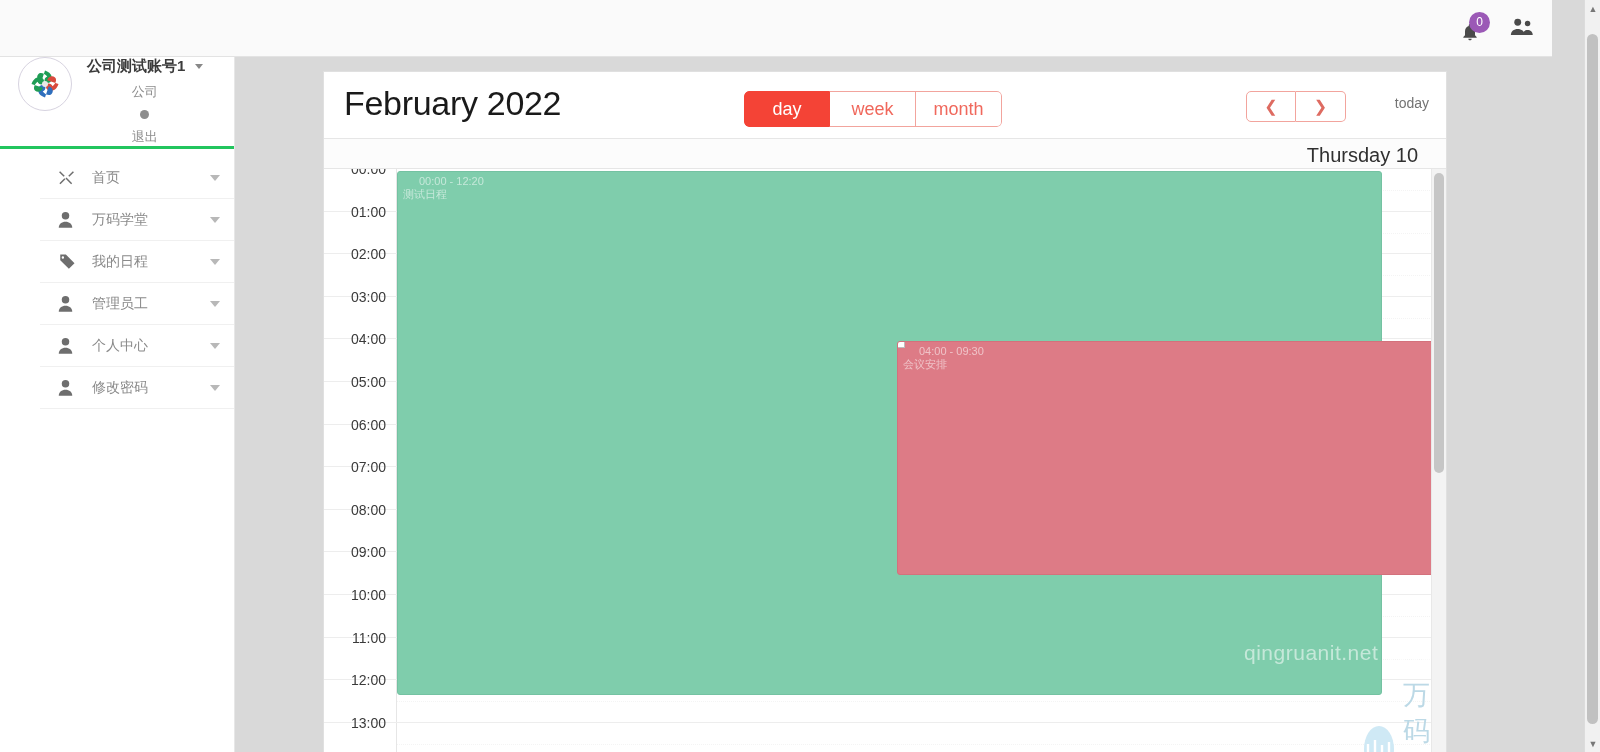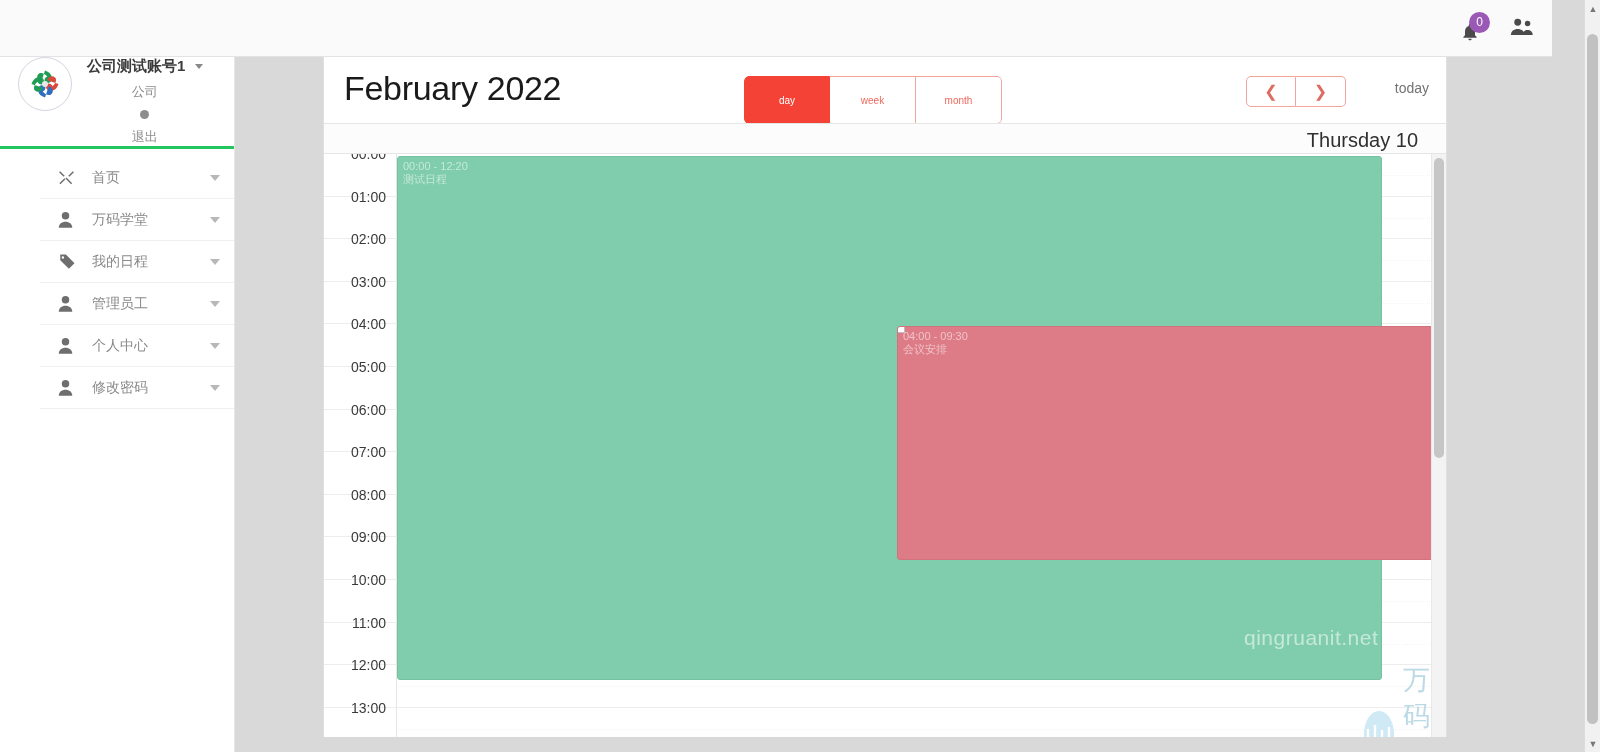--- a/index.html
+++ b/index.html
@@ -102,21 +102,21 @@
   }
   .menu-caret {
     width: 0; height: 0;
     border-left: 5px solid transparent;
     border-right: 5px solid transparent;
     border-top: 6px solid #b8b8b8;
   }
 
   
   .content {
-    position: absolute; left: 235px; top: 42px;
+    position: absolute; left: 235px; top: 57px;
     width: 1317px; height: 695px;
     background: #d9d9d9;
     overflow: hidden;
   }
   .calendar-card {
     position: absolute; left: 88px; top: 14px;
     width: 1124px; height: 700px;
     background: #ffffff;
     border: 1px solid #e0e0e0;
   }
@@ -131,23 +131,23 @@
     font-size: 34px; color: #1a1a1a;
     font-family: "Liberation Sans", sans-serif;
     letter-spacing: -0.3px;
   }
   .view-group {
     position: absolute; left: 420px; top: 19px;
     display: flex;
     border-radius: 5px; overflow: hidden;
   }
   .view-btn {
-    min-width: 86px; height: 48px;
+    min-width: 86px; height: 36px;
     display: flex; align-items: center; justify-content: center;
-    font-size: 10px; color: #f0685c;
+    font-size: 18px; color: #f0685c;
     background: #fff;
     border: 1px solid #f2a49d;
     border-left: none;
     cursor: pointer;
   }
   .view-btn:first-child {
     border-left: 1px solid #f2a49d;
     border-top-left-radius: 5px; border-bottom-left-radius: 5px;
   }
   .view-btn:last-child {
@@ -246,20 +246,21 @@
   }
   .event.red {
     background: #dd7b86;
     border: 1px solid #d3717c;
   }
   .event-time {
     font-size: 11px;
     color: rgba(255,255,255,0.55);
     line-height: 13px;
     white-space: nowrap;
+    margin-left: 16px;
   }
   .event-title {
     font-size: 11px;
     color: rgba(255,255,255,0.55);
     line-height: 13px;
     white-space: nowrap;
   }
   .resize-handle {
     position: absolute; left: -2px; top: -3px;
     width: 9px; height: 9px;

